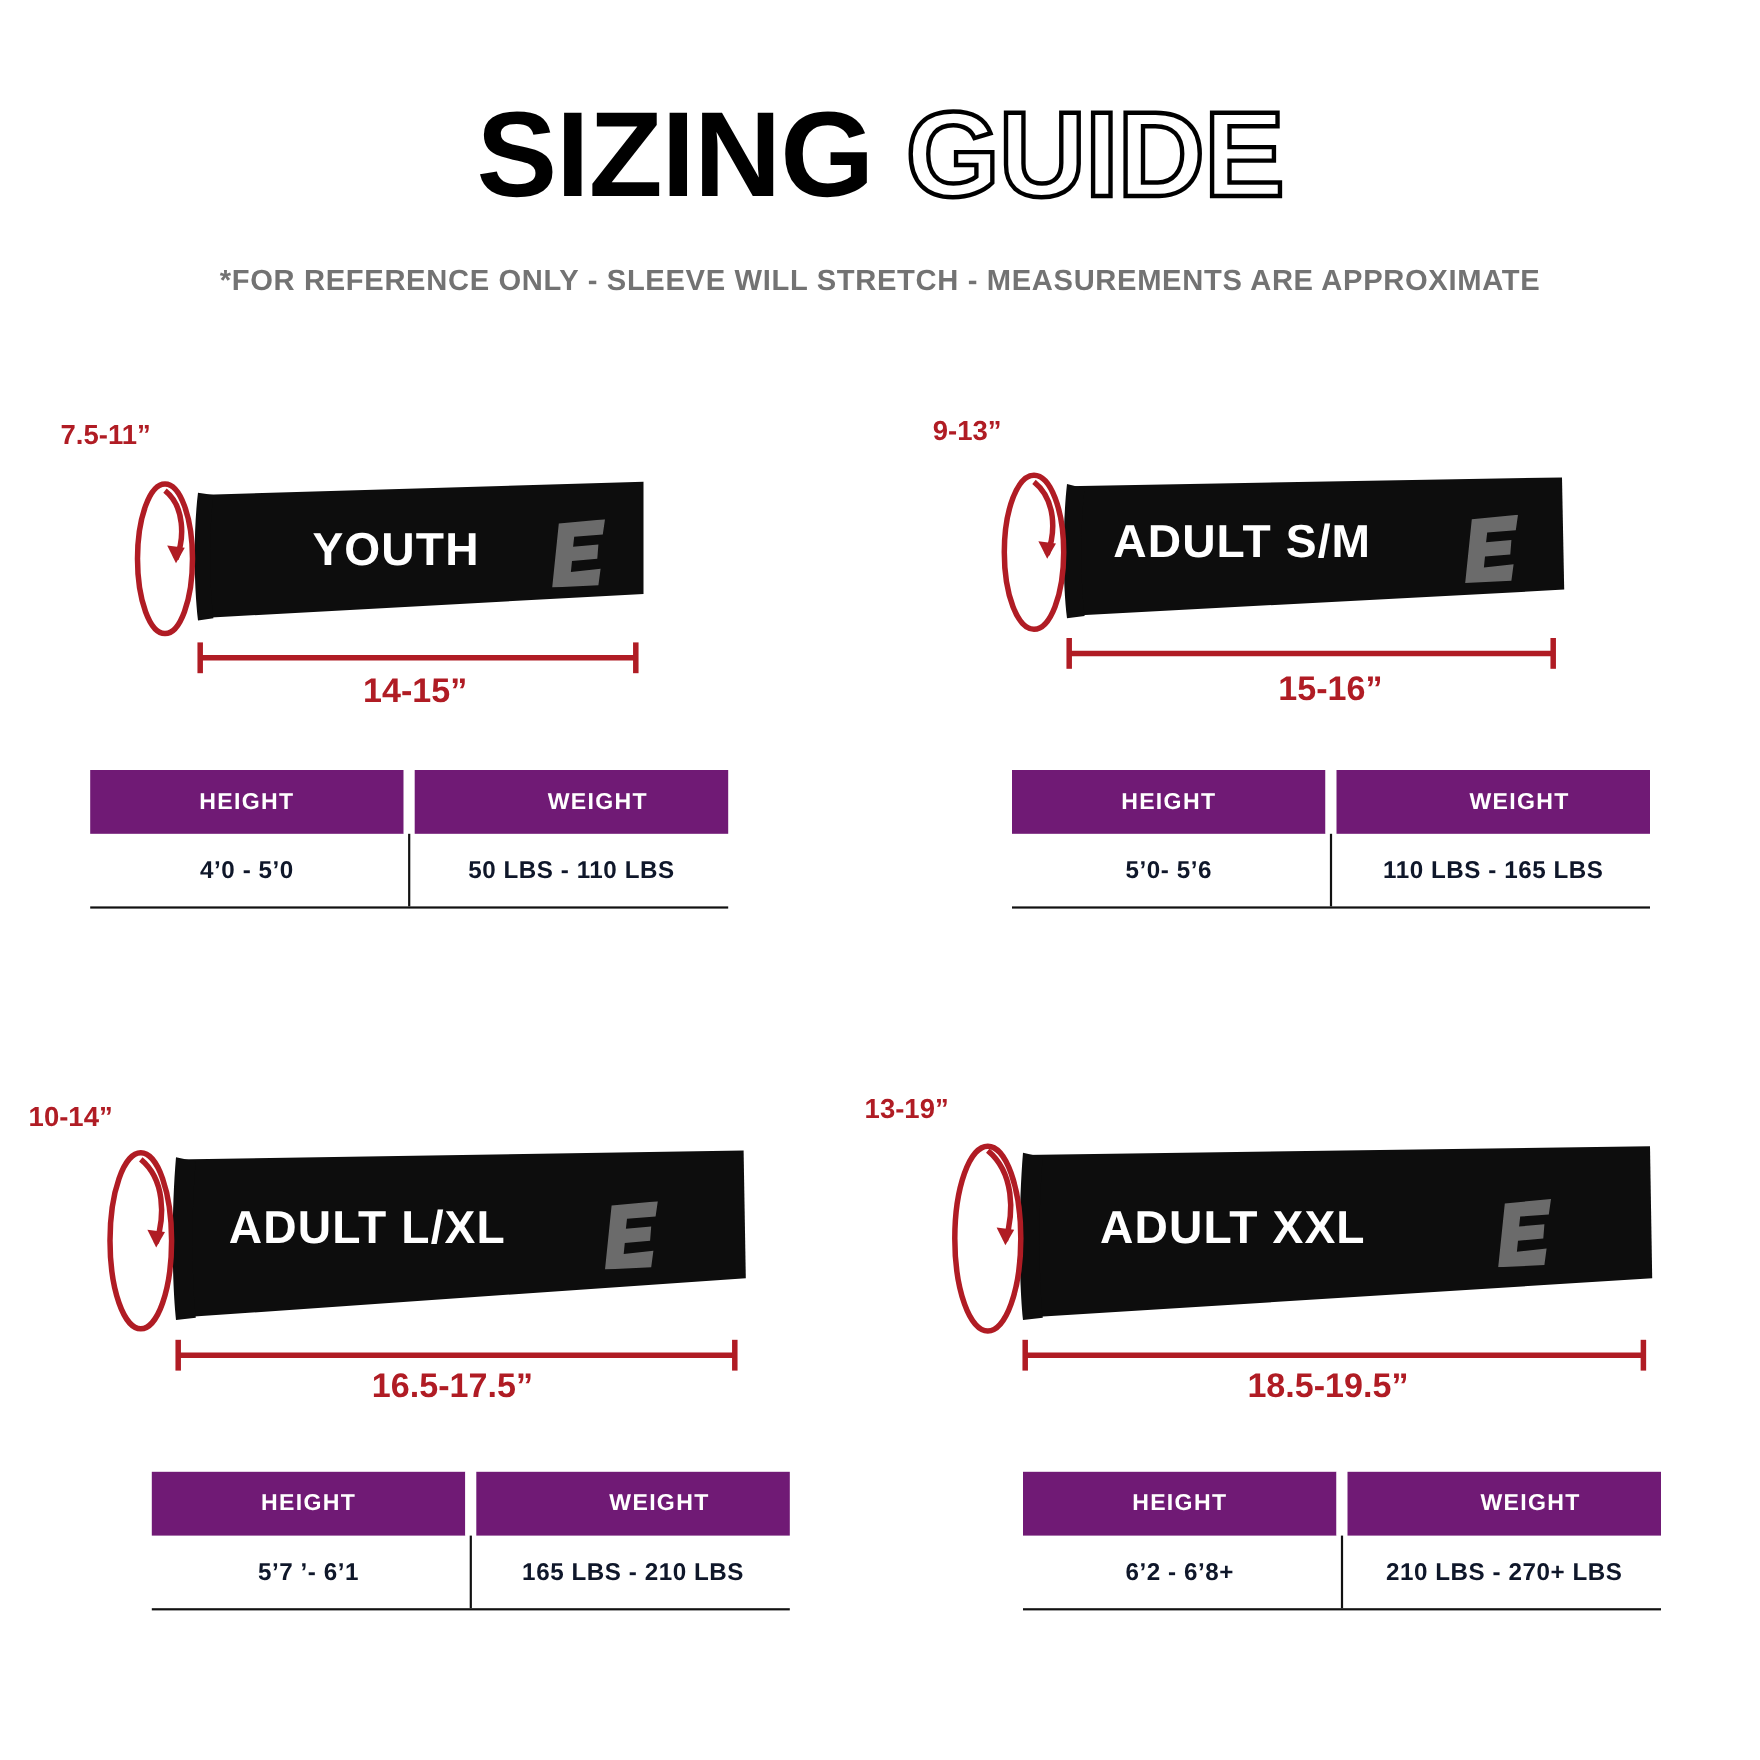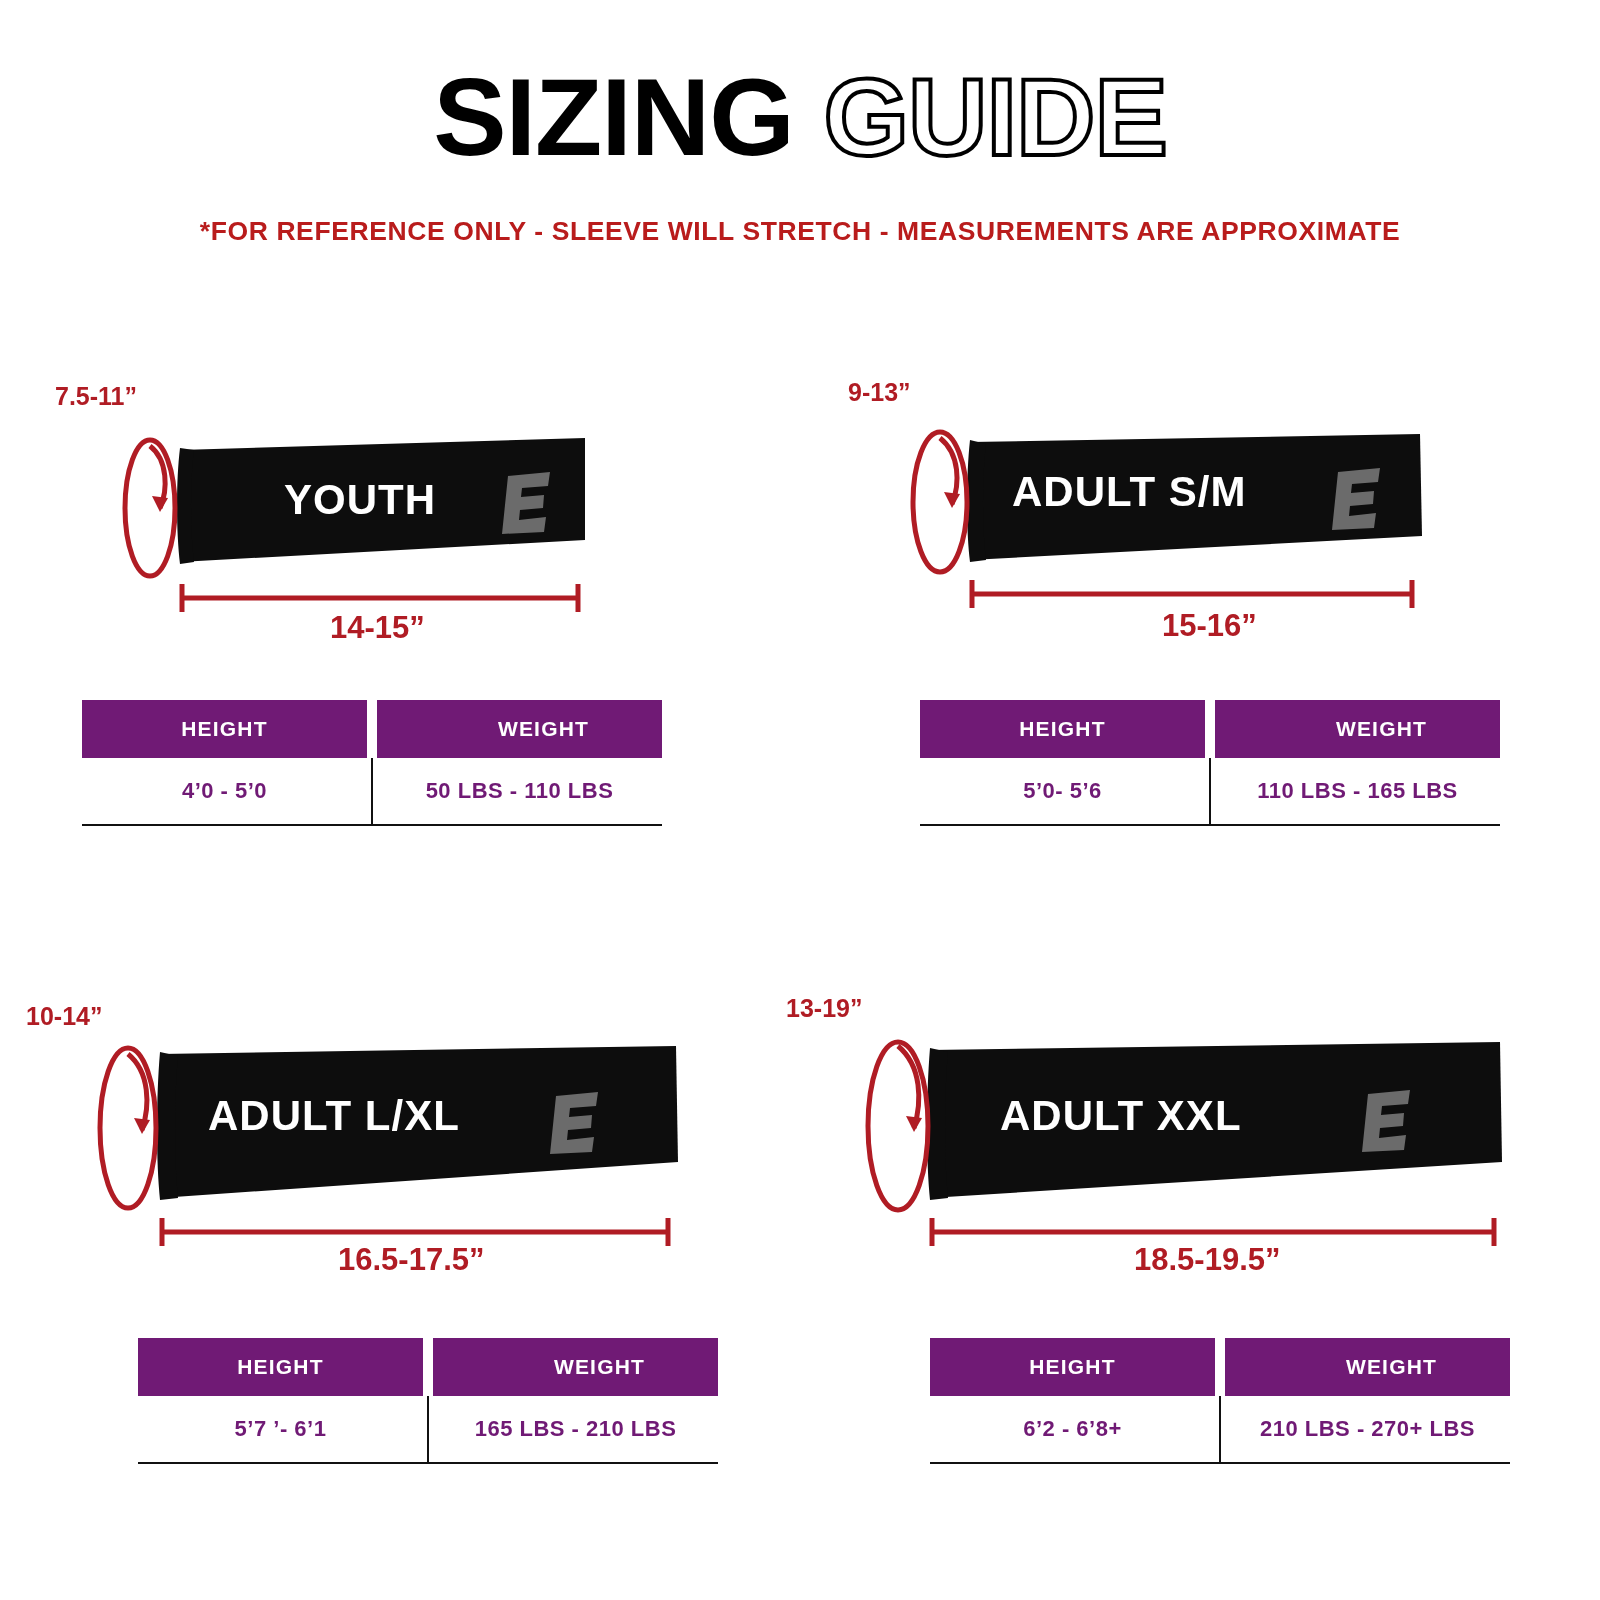--- a/index.html
+++ b/index.html
@@ -12,21 +12,21 @@
     height: 1600px;
     font-family: "Liberation Sans", sans-serif;
     color: #111111;
     position: relative;
     overflow: hidden;
   }
 
   
   .header {
     text-align: center;
-    padding-top: 62px;
+    padding-top: 86px;
   }
   .title {
     font-size: 110px;
     font-weight: bold;
     letter-spacing: -1px;
     line-height: 1;
     display: inline-block;
     white-space: nowrap;
   }
   .title .solid {
@@ -35,21 +35,21 @@
   }
   .title .outline {
     color: #ffffff;
     -webkit-text-stroke: 4px #000000;
   }
   .subtitle {
     margin-top: 44px;
     font-size: 26.5px;
     font-weight: bold;
     letter-spacing: 0.6px;
-    color: #b91c1c;
+    color: #737373;
   }
 
   
   .grid {
     position: absolute;
     top: 360px;
     left: 0;
     width: 1600px;
   }
   .panel {
@@ -122,21 +122,21 @@
     display: flex;
     height: 66px;
     position: relative;
   }
   .spec-body .cell {
     display: flex;
     align-items: center;
     justify-content: center;
     font-weight: bold;
     font-size: 22px;
-    color: #701a75;
+    color: #0f172a;
     letter-spacing: 0.5px;
   }
   .spec-body .cell.c1 { width: 285px; }
   .spec-body .divider {
     width: 10px;
     display: flex;
     justify-content: center;
   }
   .spec-body .divider::before {
     content: "";

